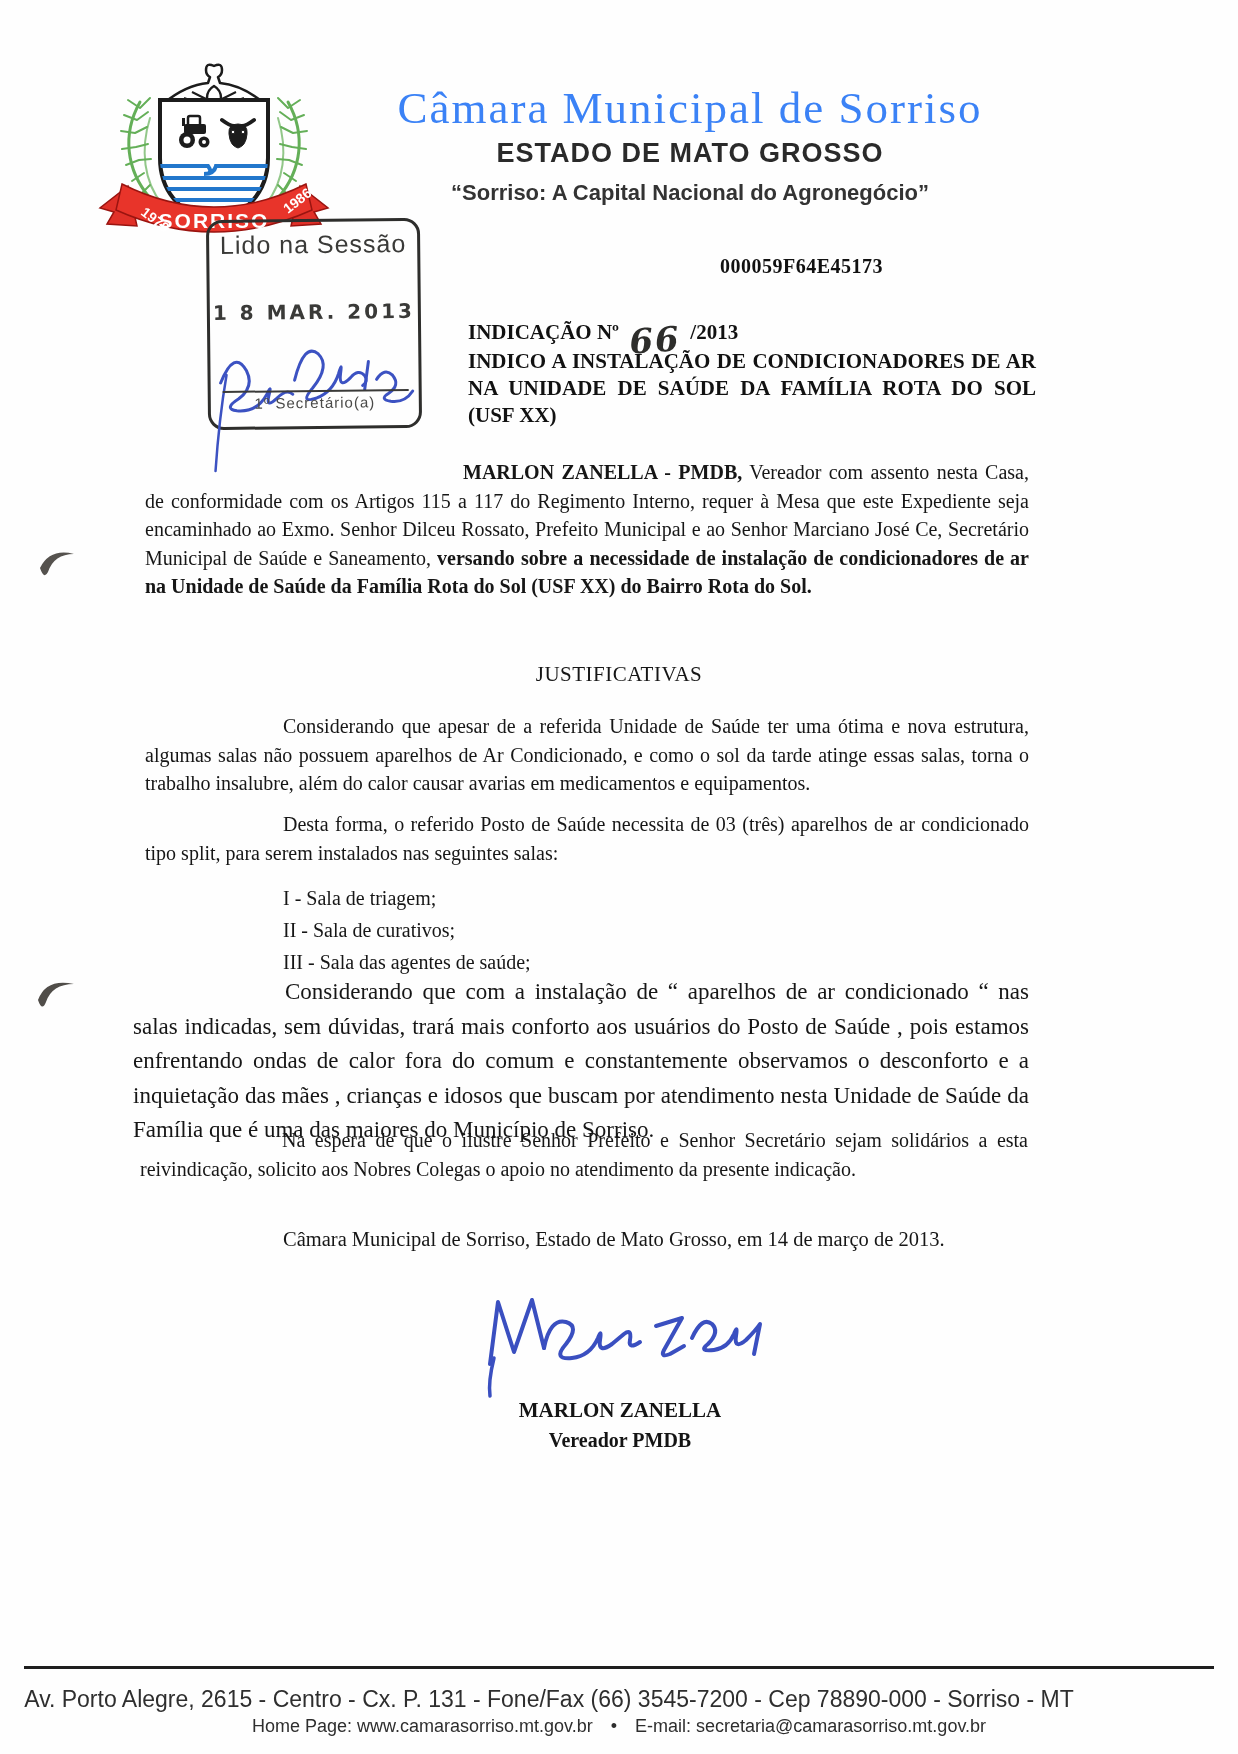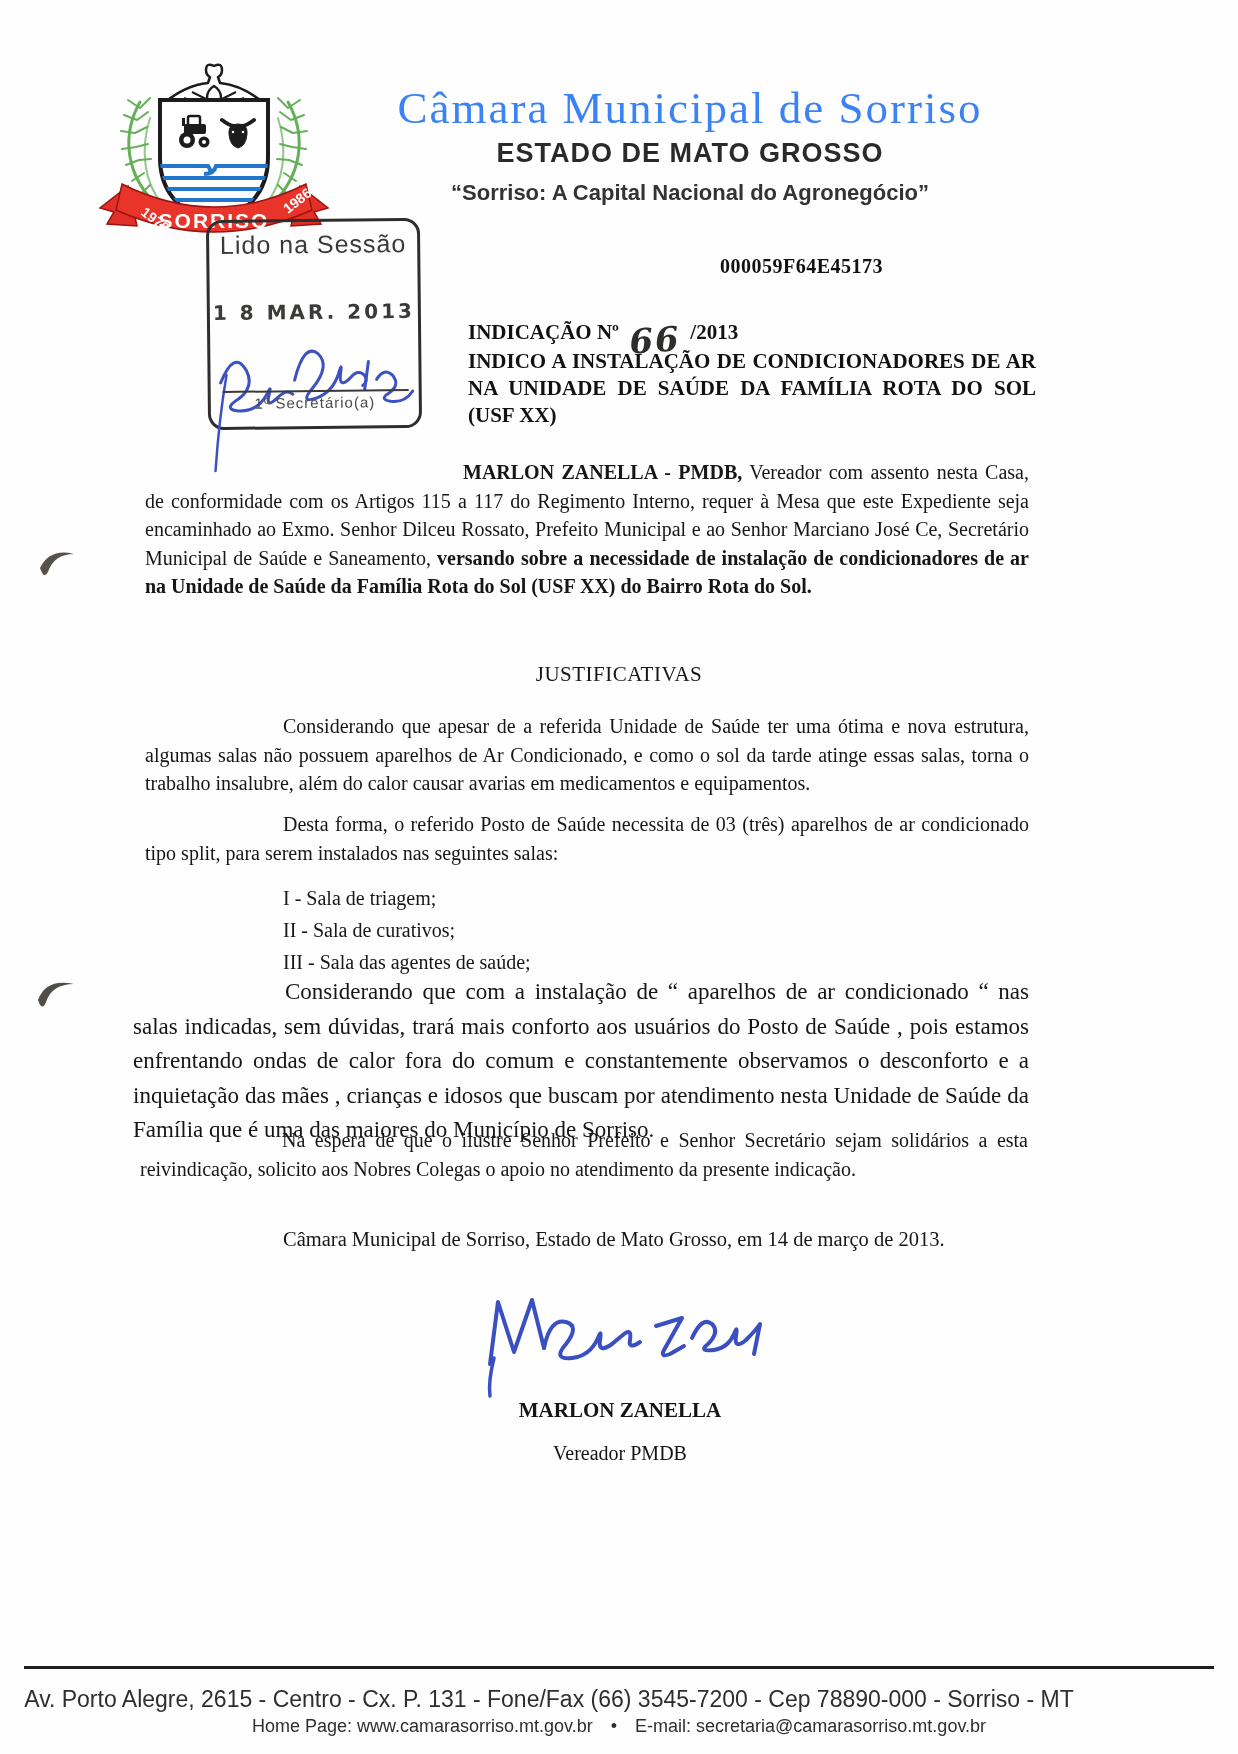--- a/index.html
+++ b/index.html
@@ -74,21 +74,21 @@
   .p-1 { left:145px; top:712px; width:884px; font-size:20px; line-height:28.6px; text-indent:138px; }
   .p-2 { left:145px; top:810px; width:884px; font-size:20px; line-height:28.6px; text-indent:138px; }
   .list { position:absolute; left:283px; top:882px; font-size:20px; line-height:32px; color:#161616; list-style:none; }
   .p-3 { left:133px; top:975px; width:896px; font-size:23px; line-height:34.5px; text-indent:152px; }
   .p-4 { left:140px; top:1126px; width:888px; font-size:20px; line-height:28.6px; text-indent:142px; }
   .dateline { position:absolute; left:283px; top:1228px; font-size:20.5px; color:#161616; }
   
   .sig-block { position:absolute; left:420px; top:1290px; width:400px; text-align:center; }
   .sig-svg { width:320px; height:110px; overflow:visible; }
   .sig-name { font-size:21px; font-weight:bold; color:#141414; margin-top:-6px; }
-  .sig-role { font-size:20px; font-weight:normal; color:#141414; margin-top:19px; }
+  .sig-role { font-size:20px; font-weight:bold; color:#141414; margin-top:6px; }
   
   .footer-rule { position:absolute; left:24px; right:24px; top:1666px; border-top:3.5px solid #1e1e1e; }
   .footer-line1 {
     position:absolute; left:0; top:1686px; width:1098px; text-align:center;
     font-family:"Liberation Sans", sans-serif; font-size:23px; color:#2e2e2e;
   }
   .footer-line2 {
     position:absolute; left:0; top:1716px; width:1238px; text-align:center;
     font-family:"Liberation Sans", sans-serif; font-size:18px; color:#2e2e2e;
   }

